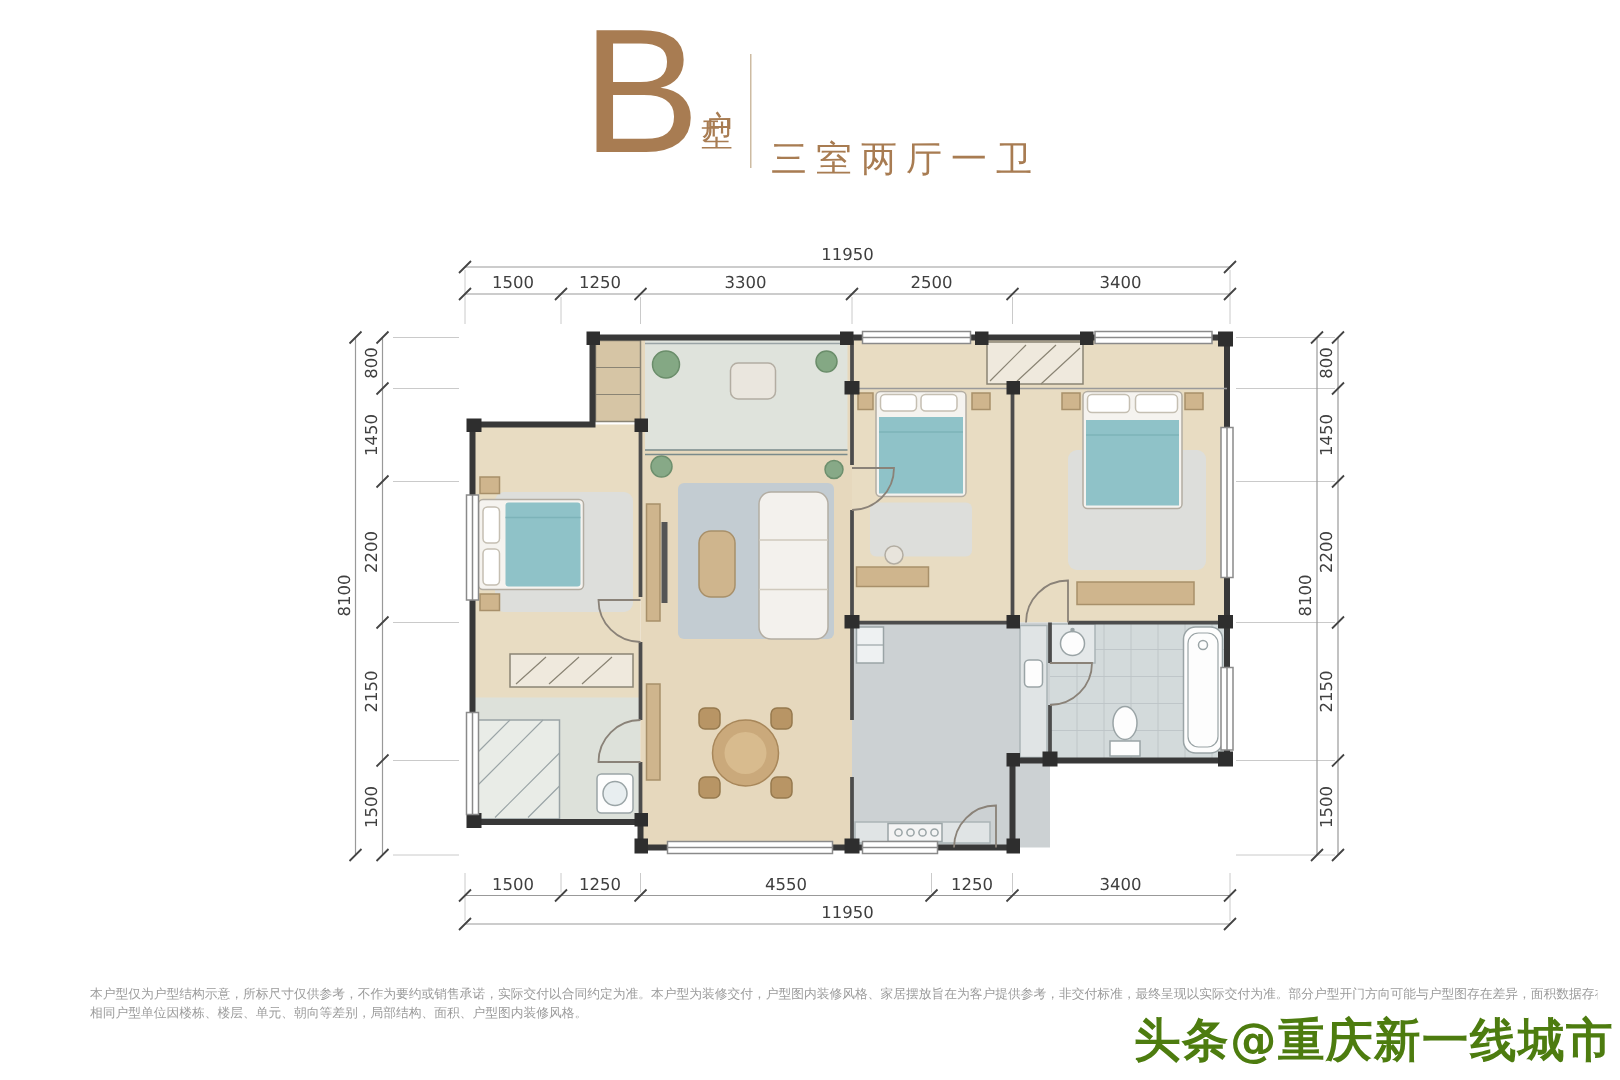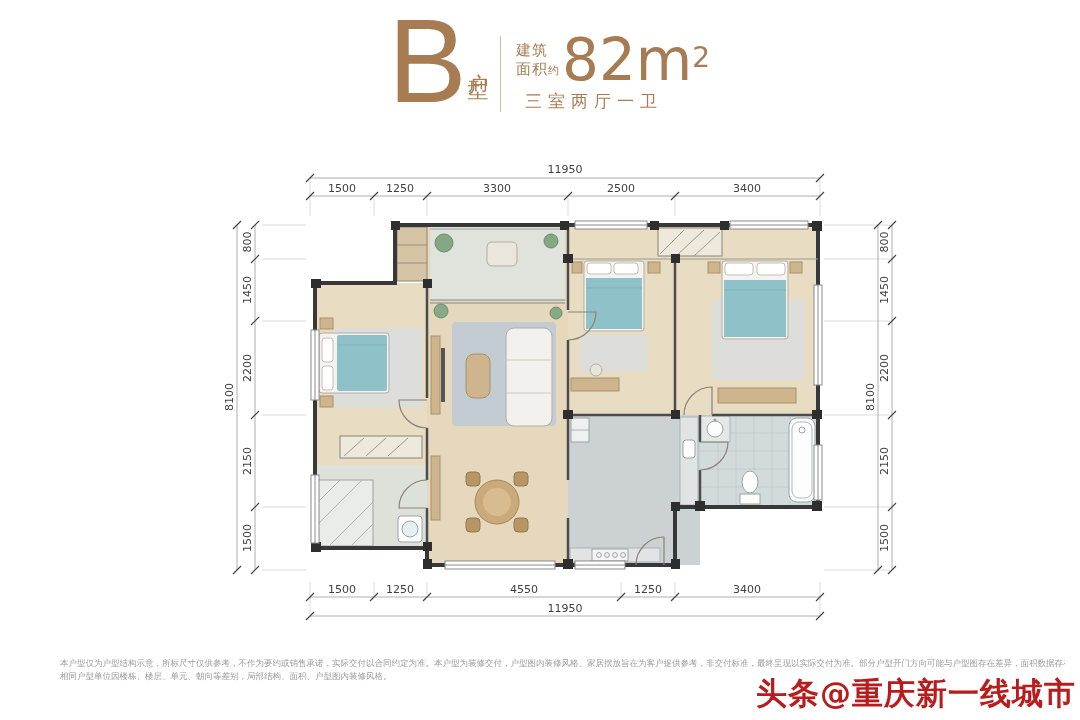--- a/index.html
+++ b/index.html
@@ -9,49 +9,42 @@
   .hdr-letter{position:absolute;left:388px;top:6px;font-size:118px;line-height:110px;
               color:#a87c52;font-family:"Liberation Sans",sans-serif;}
   .hdr-type{position:absolute;left:464px;top:56px;writing-mode:vertical-rl;
             font-size:21px;letter-spacing:7px;color:#a87c52;}
   .hdr-divider{position:absolute;left:500px;top:36px;width:1px;height:76px;background:#cdbba2;}
   .area-row{position:absolute;left:516px;top:33px;display:flex;align-items:flex-start;color:#a87c52;}
   .area-prefix{font-size:15px;line-height:19px;letter-spacing:1px;margin-top:8px;}
   .area-prefix .yue{font-size:11px;}
   .area-value{font-size:58px;line-height:54px;margin-left:2px;}
   .area-value sup{font-size:28px;position:relative;top:-2px;vertical-align:top;}
-  .hdr-layout{position:absolute;left:514px;top:90px;font-size:17px;letter-spacing:6px;color:#a87c52;margin-left:11px;}
+  .hdr-layout{position:absolute;left:514px;top:90px;font-size:24px;letter-spacing:6px;color:#a87c52;}
   
   .plan-svg{position:absolute;left:0;top:150px;}
   .dim-text{font-size:11px;fill:#3f3f3f;}
   
   .disclaimer{position:absolute;left:60px;top:657px;width:1005px;color:#9b9b9b;
               font-size:8.5px;line-height:13px;}
   .disclaimer div{white-space:nowrap;overflow:hidden;}
   
   .watermark{position:absolute;right:4px;bottom:5px;font-size:31px;font-weight:bold;
-             color:#b91c1c;letter-spacing:1px;
+             color:#4d7c0f;letter-spacing:1px;
              text-shadow:-2px -2px 0 #fff,2px -2px 0 #fff,-2px 2px 0 #fff,2px 2px 0 #fff,
                          0 -2px 0 #fff,0 2px 0 #fff,-2px 0 0 #fff,2px 0 0 #fff;}
 </style>
 </head>
 <body>
 
 <div class="page">
 
   <div class="hdr-letter">B</div>
   <div class="hdr-type">户型</div>
   <div class="hdr-divider"></div>
-  <div class="area-row">
-    <div class="area-prefix">
-      <div><span>建筑</span></div>
-      <div><span>面积</span><span class="yue">约</span></div>
-    </div>
-    <div class="area-value"><span>82m</span><sup>2</sup></div>
-  </div>
   <div class="hdr-layout">三室两厅一卫</div>
 
   <svg class="plan-svg" width="1080" height="520" viewBox="0 0 1080 520">
 
     <g>
       <rect x="315" y="133" width="112" height="265" fill="#e8dcc2"></rect>
       <rect x="315" y="315" width="112" height="83" fill="#dde1da"></rect>
       <rect x="427" y="75" width="141" height="340" fill="#e6d8bd"></rect>
       <rect x="430" y="75" width="135" height="75" fill="#dfe3dc"></rect>
       <rect x="568" y="75" width="250" height="190" fill="#e8dcc2"></rect>

